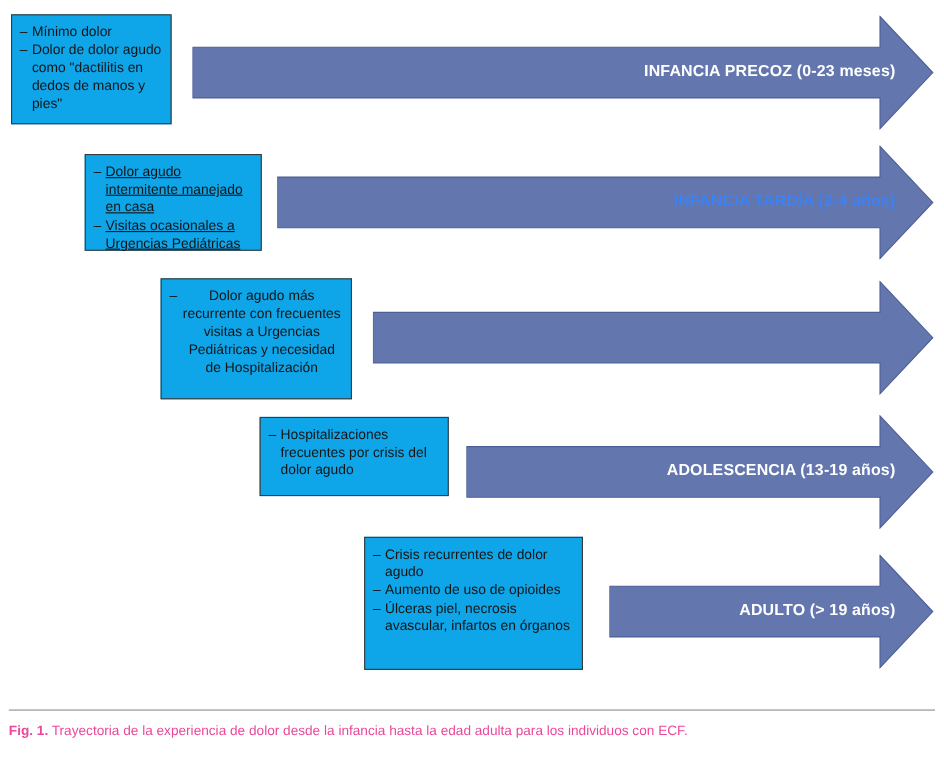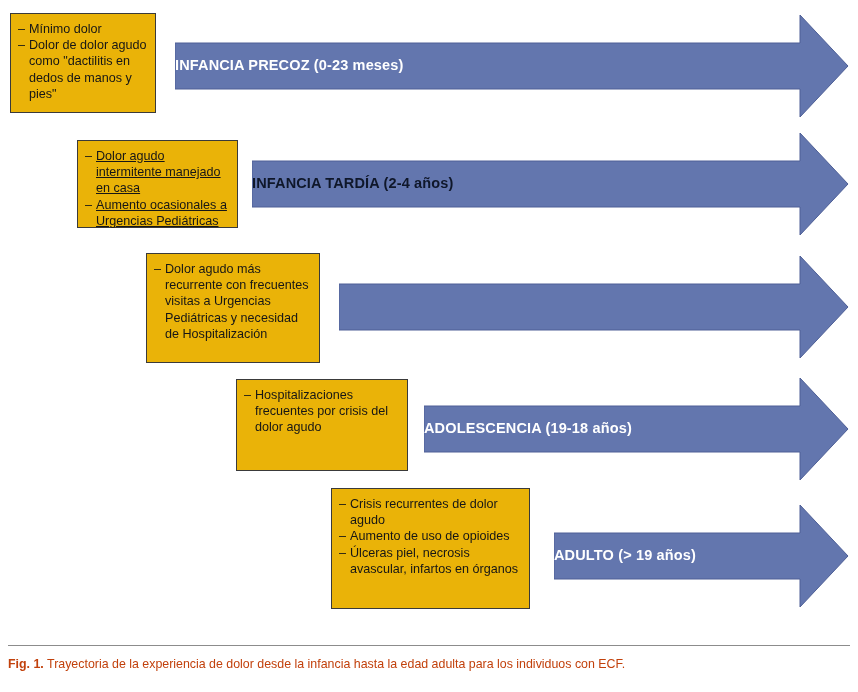--- a/index.html
+++ b/index.html
@@ -32,30 +32,31 @@
     position: absolute;
     display: block;
   }
   .arrow-label {
     position: absolute;
     color: #ffffff;
     font-weight: bold;
     font-size: 14.5px;
     letter-spacing: 0.15px;
     white-space: nowrap;
-    text-align: left;
+    text-align: right;
     line-height: 1;
     font-family: "Liberation Sans", sans-serif;
+    margin-left: 14px;
   }
   
   .callout {
     position: absolute;
     box-sizing: border-box;
     border: 1.3px solid #3a3a3a;
-    background: #eab308;
+    background: #0ea5e9;
     padding: 7px 8px 7px 7px;
     font-size: 12.6px;
     line-height: 1.29;
     color: #161616;
   }
   .callout ul {
     list-style: none;
     margin: 0;
     padding: 0;
   }
@@ -79,78 +80,78 @@
     height: 1.4px;
     background: #8c8c8c;
   }
   #caption {
     position: absolute;
     left: 8px;
     top: 656px;
     width: 842px;
     font-size: 12.4px;
     line-height: 1.3;
-    color: #c2410c;
+    color: #ec4899;
   }
   #caption .fig-no {
     font-weight: bold;
   }
 </style>
 </head>
 <body>
 
 <div id="figure">
 
   <div id="stage">
 
     <svg class="arrow" style="left:175px; top:14px; width:675px; height:104px;" viewBox="0 0 675 104" xmlns="http://www.w3.org/2000/svg">
       <polygon points="0,29 625,29 625,1 673,52 625,103 625,75 0,75" fill="#6376AE" stroke="#4E5F96" stroke-width="1"></polygon>
     </svg>
     <div class="arrow-label" style="left: 175px; top: 58px; width: 625px; color: rgb(255, 255, 255);">INFANCIA PRECOZ (0-23 meses)</div>
 
     <svg class="arrow" style="left:252px; top:132px; width:598px; height:104px;" viewBox="0 0 598 104" xmlns="http://www.w3.org/2000/svg">
       <polygon points="0,29 548,29 548,1 596,52 548,103 548,75 0,75" fill="#6376AE" stroke="#4E5F96" stroke-width="1"></polygon>
     </svg>
-    <div class="arrow-label" style="left: 252px; top: 176px; width: 548px; color: #0f172a;">INFANCIA TARDÍA (2-4 años)</div>
+    <div class="arrow-label" style="left: 252px; top: 176px; width: 548px; color: #3b82f6;">INFANCIA TARDÍA (2-4 años)</div>
 
     <svg class="arrow" style="left:339px; top:255px; width:511px; height:104px;" viewBox="0 0 511 104" xmlns="http://www.w3.org/2000/svg">
       <polygon points="0,29 461,29 461,1 509,52 461,103 461,75 0,75" fill="#6376AE" stroke="#4E5F96" stroke-width="1"></polygon>
     </svg>
 
     <svg class="arrow" style="left:424px; top:377px; width:426px; height:104px;" viewBox="0 0 426 104" xmlns="http://www.w3.org/2000/svg">
       <polygon points="0,29 376,29 376,1 424,52 376,103 376,75 0,75" fill="#6376AE" stroke="#4E5F96" stroke-width="1"></polygon>
     </svg>
-    <div class="arrow-label" style="left: 424px; top: 421px; width: 376px; color: rgb(255, 255, 255);">ADOLESCENCIA (19-18 años)</div>
+    <div class="arrow-label" style="left: 424px; top: 421px; width: 376px; color: rgb(255, 255, 255);">ADOLESCENCIA (13-19 años)</div>
 
     <svg class="arrow" style="left:554px; top:504px; width:296px; height:104px;" viewBox="0 0 296 104" xmlns="http://www.w3.org/2000/svg">
       <polygon points="0,29 246,29 246,1 294,52 246,103 246,75 0,75" fill="#6376AE" stroke="#4E5F96" stroke-width="1"></polygon>
     </svg>
     <div class="arrow-label" style="left: 554px; top: 548px; width: 246px; color: rgb(255, 255, 255);">ADULTO (&gt; 19 años)</div>
 
     <div class="callout" style="left:10px; top:13px; width:146px; height:100px;">
       <ul>
         <li>Mínimo dolor</li>
         <li>Dolor de dolor agudo como "dactilitis en dedos de manos y pies"</li>
       </ul>
     </div>
 
     <div class="callout" style="left:77px; top:140px; width:161px; height:88px;text-decoration:underline;">
       <ul>
         <li>Dolor agudo intermitente manejado en casa</li>
-        <li>Aumento ocasionales a Urgencias Pediátricas</li>
+        <li>Visitas ocasionales a Urgencias Pediátricas</li>
       </ul>
     </div>
 
-    <div class="callout" style="left:146px; top:253px; width:174px; height:110px;">
+    <div class="callout" style="left:146px; top:253px; width:174px; height:110px;text-align:center;">
       <ul>
         <li>Dolor agudo más recurrente con frecuentes visitas a Urgencias Pediátricas y necesidad de Hospitalización</li>
       </ul>
     </div>
 
-    <div class="callout" style="left:236px; top:379px; width:172px; height:92px;">
+    <div class="callout" style="left:236px; top:379px; width:172px; height:72px;">
       <ul>
         <li>Hospitalizaciones frecuentes por crisis del dolor agudo</li>
       </ul>
     </div>
 
     <div class="callout" style="left:331px; top:488px; width:199px; height:121px;">
       <ul>
         <li>Crisis recurrentes de dolor agudo</li>
         <li>Aumento de uso de opioides</li>
         <li>Úlceras piel, necrosis avascular, infartos en órganos</li>

